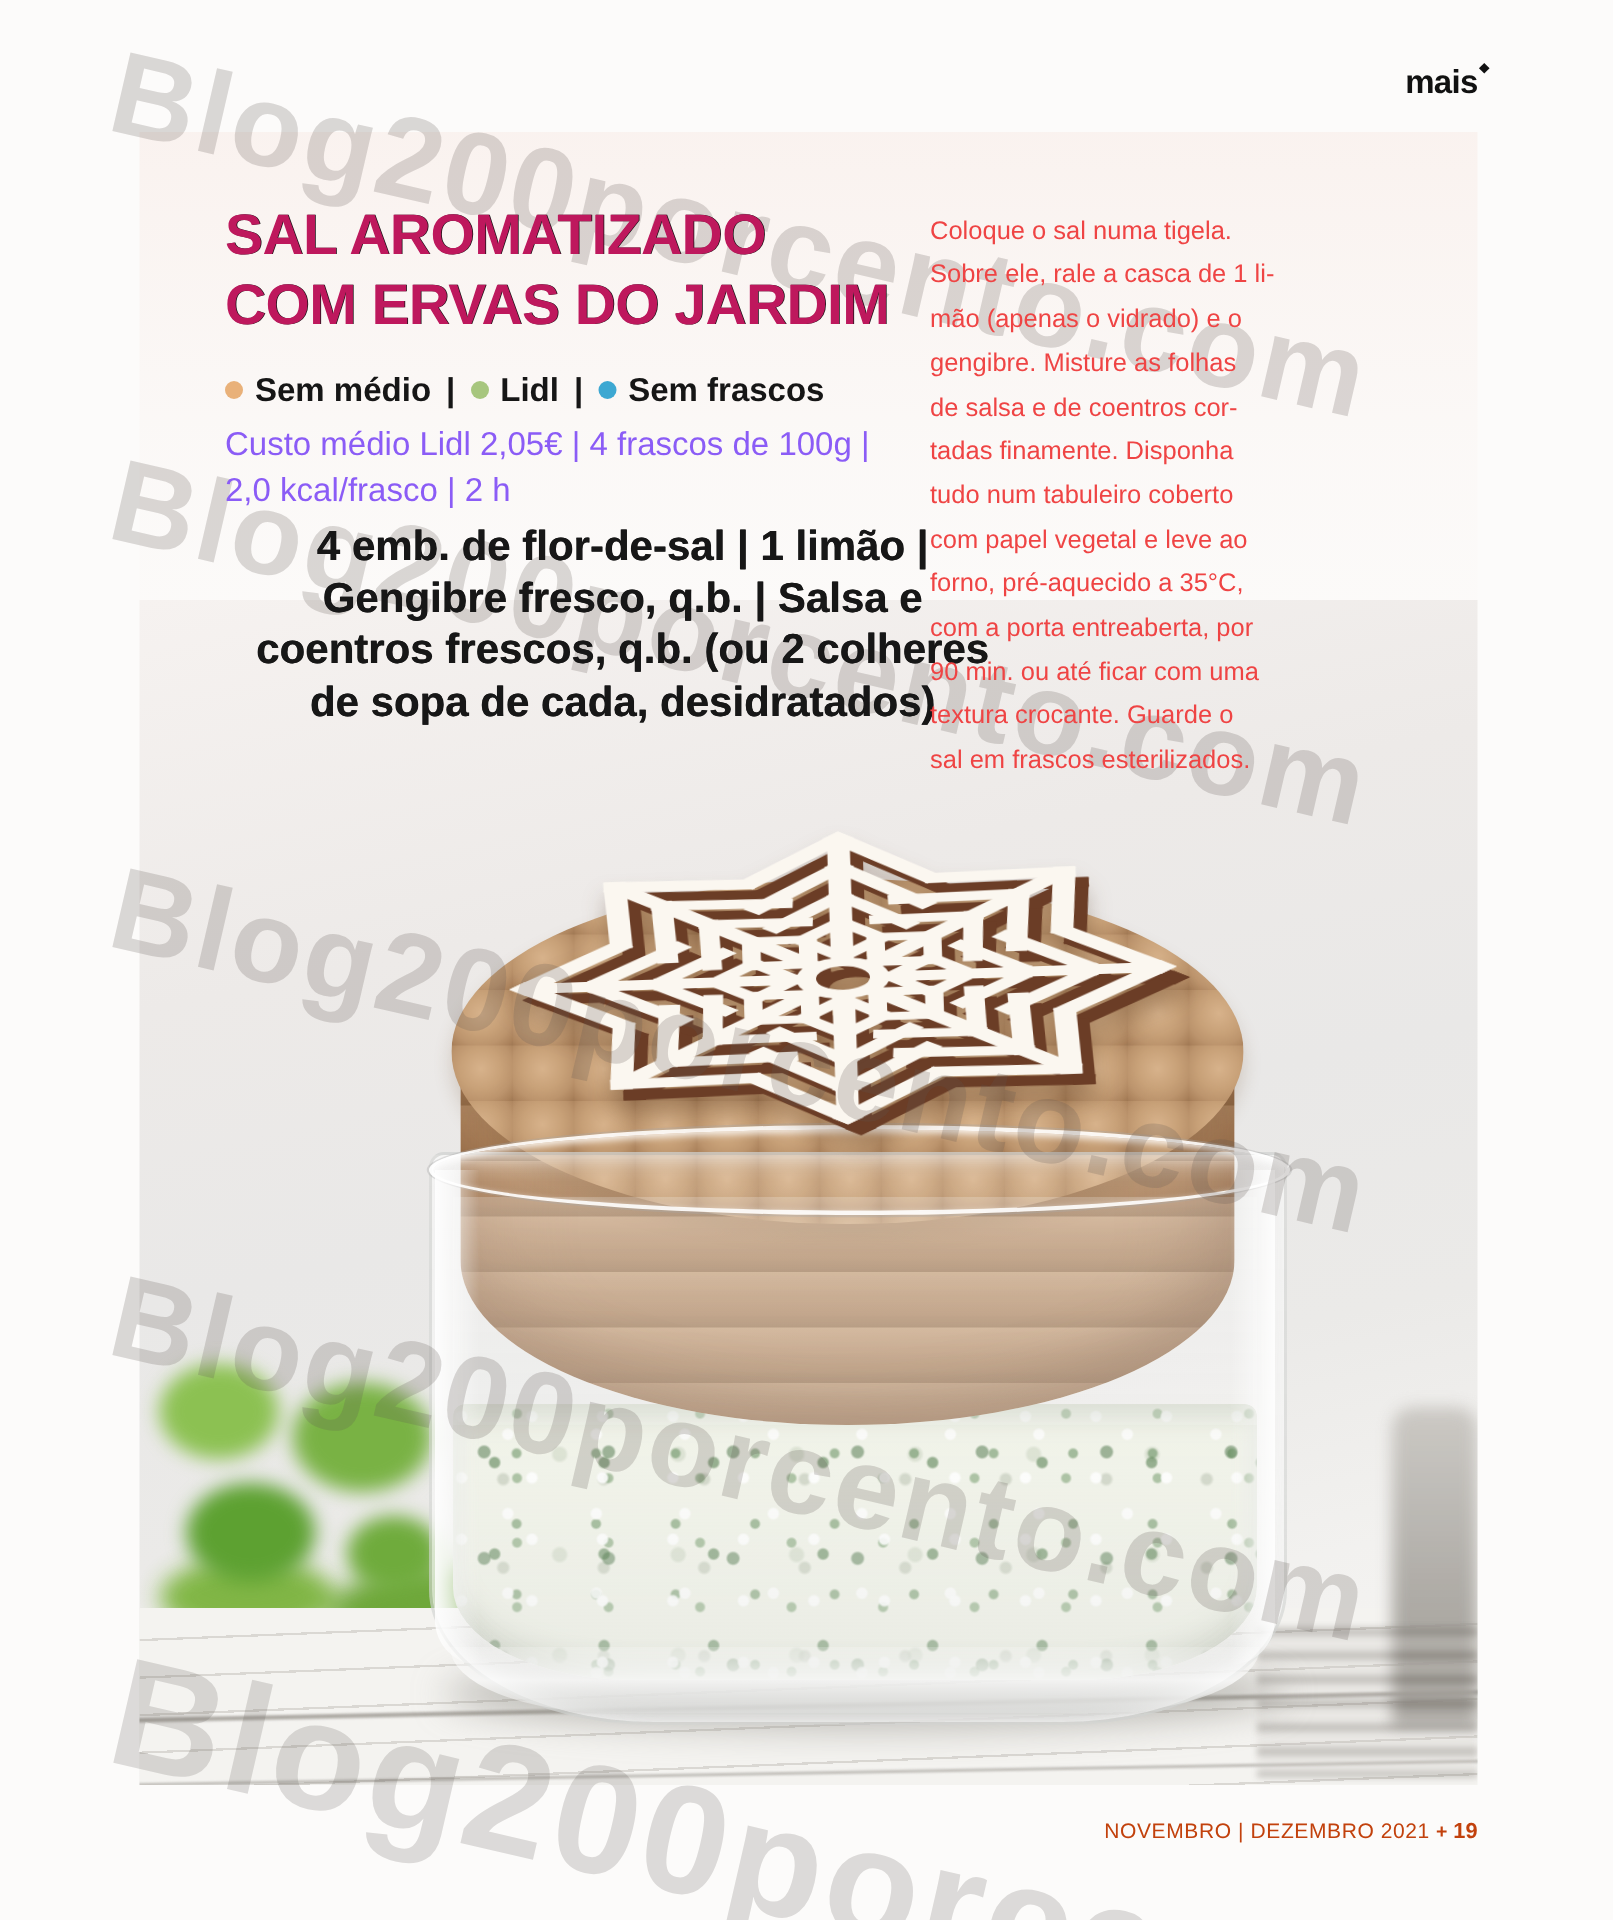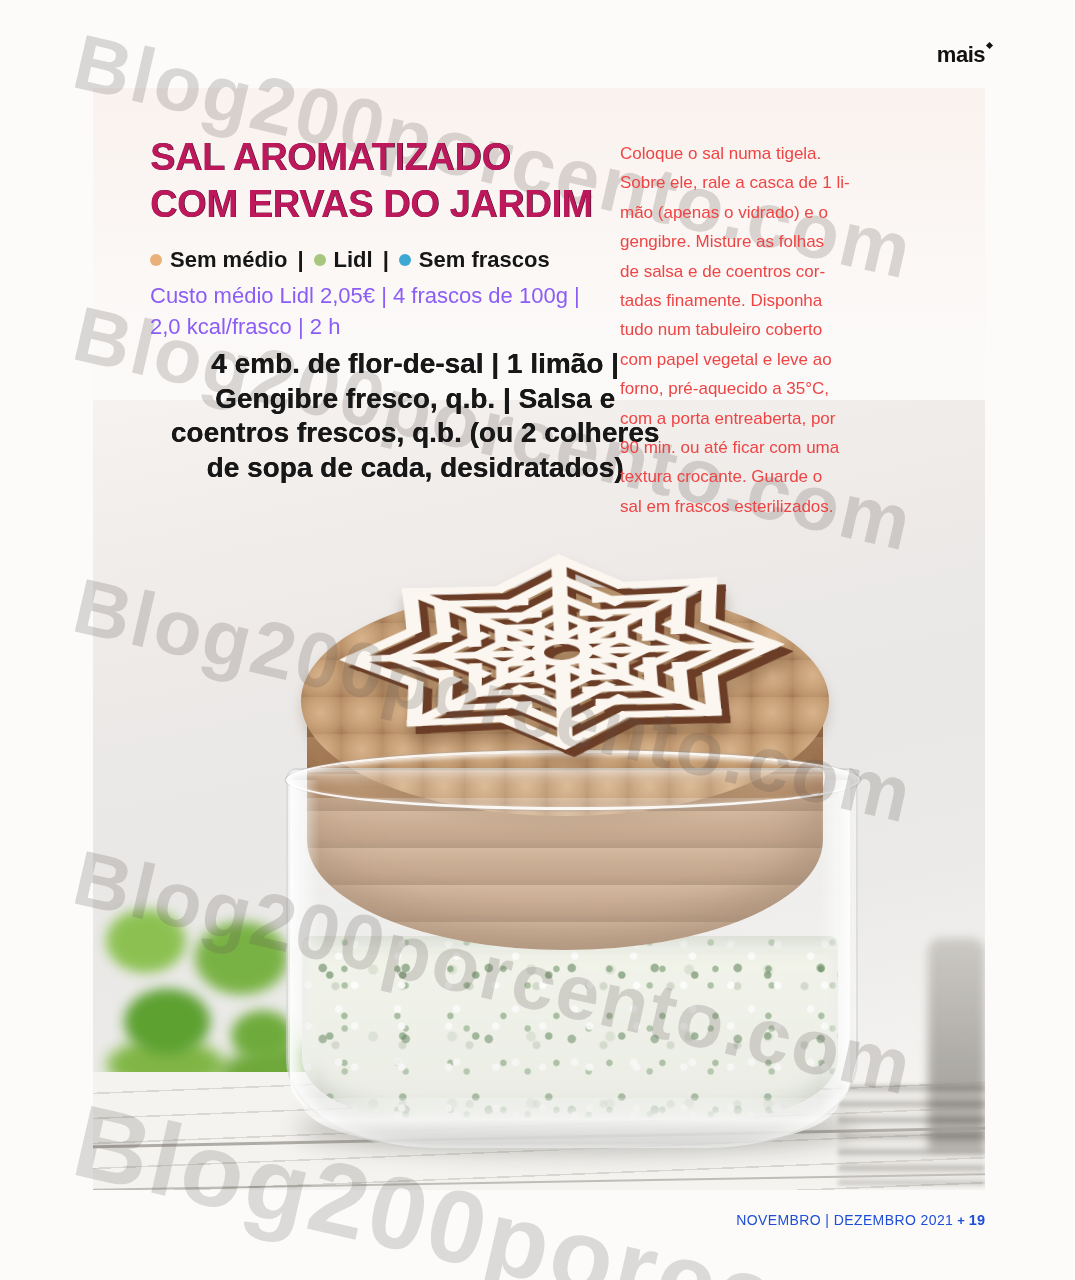--- a/index.html
+++ b/index.html
@@ -30,21 +30,21 @@
 
   .meta{left:150px;top:280px;width:520px;z-index:30;font-size:22px;line-height:31px;color:#8b5cf6;white-space:pre-line;}
 
   .ingredients{left:150px;top:347px;width:530px;z-index:30;
     font-size:28px;line-height:34.5px;font-weight:700;color:#171717;white-space:pre-line;
     text-shadow:.3px 0 0 #171717;text-align:center;}
 
   .instructions{left:620px;top:139px;width:350px;z-index:30;
     font-size:17px;line-height:29.4px;color:#ef4444;white-space:pre-line;}
 
-  .footer{top:1212px;right:90px;z-index:30;display:flex;align-items:baseline;color:#1d4ed8;}
+  .footer{top:1212px;right:90px;z-index:30;display:flex;align-items:baseline;color:#c2410c;}
   .footer-issue{font-size:14px;letter-spacing:.4px;}
   .footer-sep{font-size:13px;font-weight:700;margin:0 4px;}
   .footer-page{font-size:14.5px;font-weight:700;}
 
   
   .wm{z-index:20;white-space:nowrap;font-weight:700;letter-spacing:2px;
     color:rgba(95,88,83,.22);transform:rotate(13deg);transform-origin:0 0;font-size:78px;}
   .wm1{left:86px;top:16px;}
   .wm2{left:86px;top:288px;}
   .wm3{left:86px;top:560px;}

